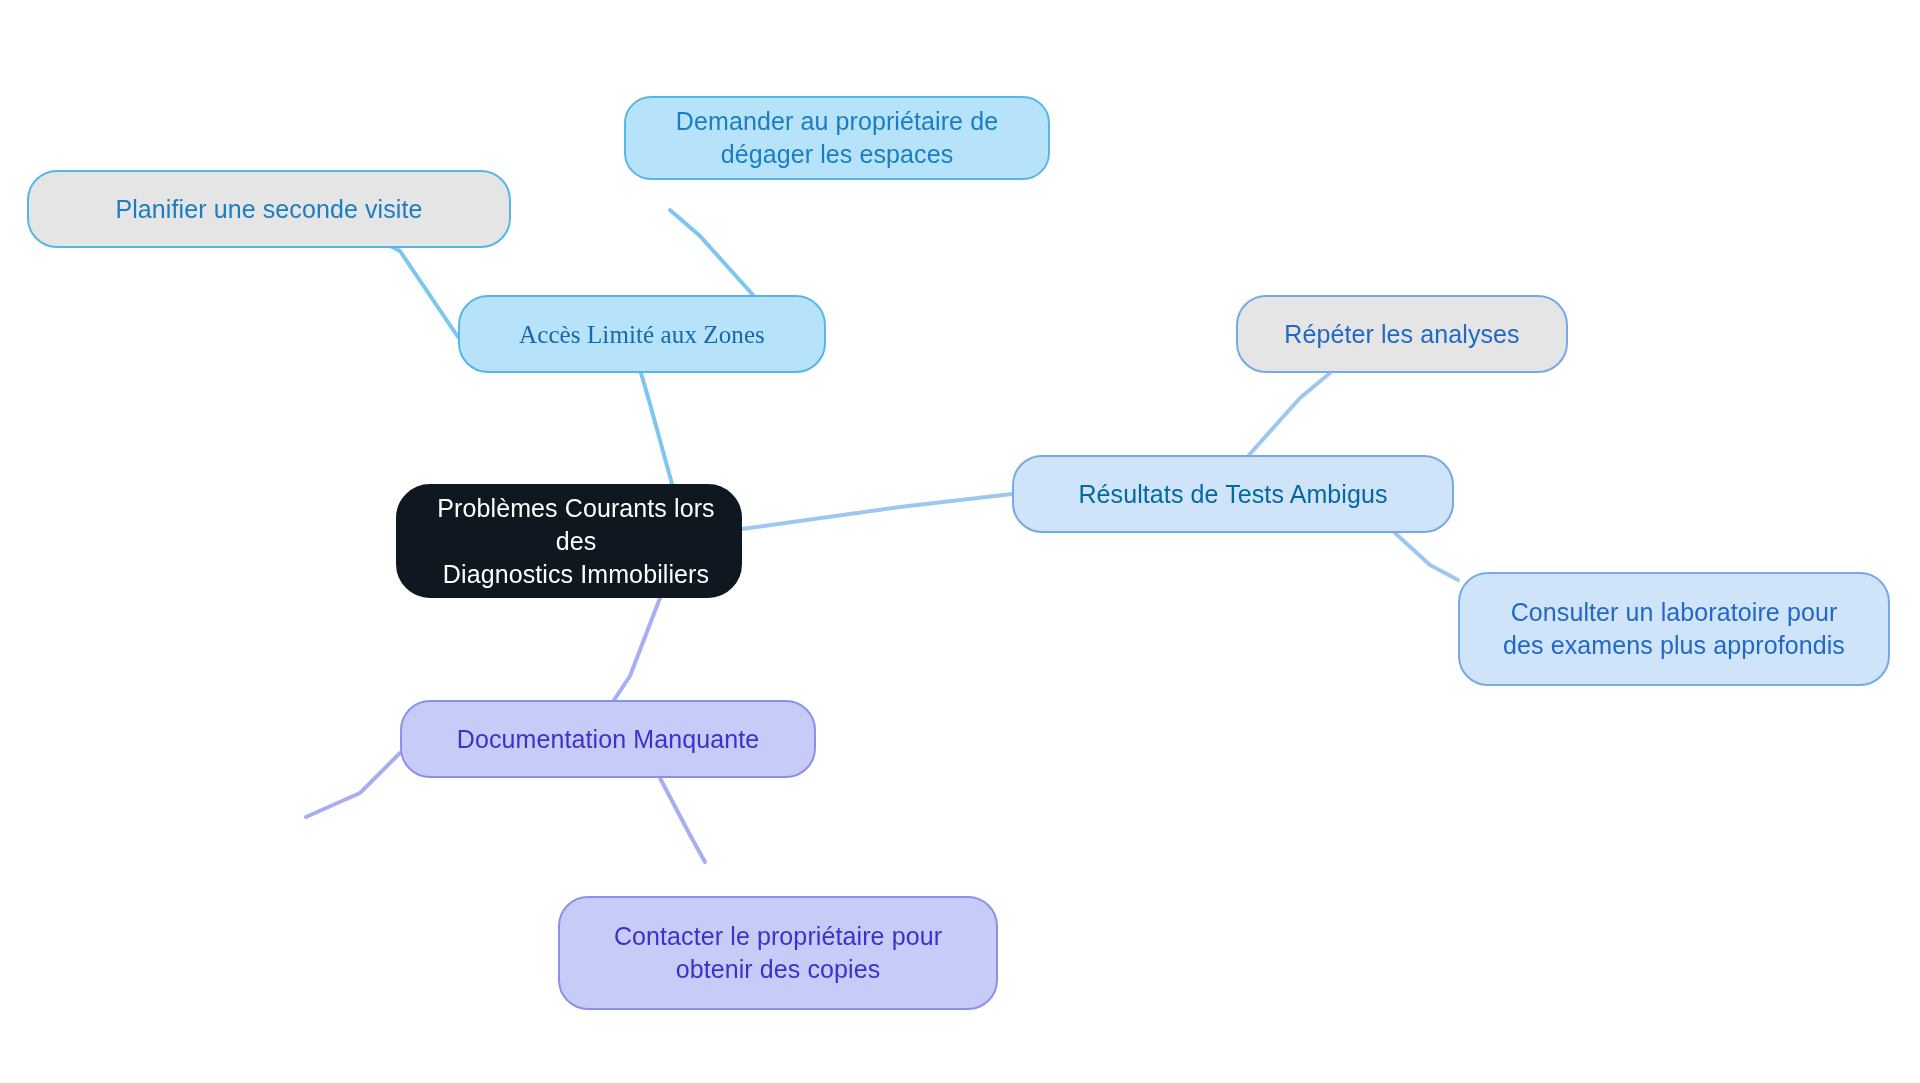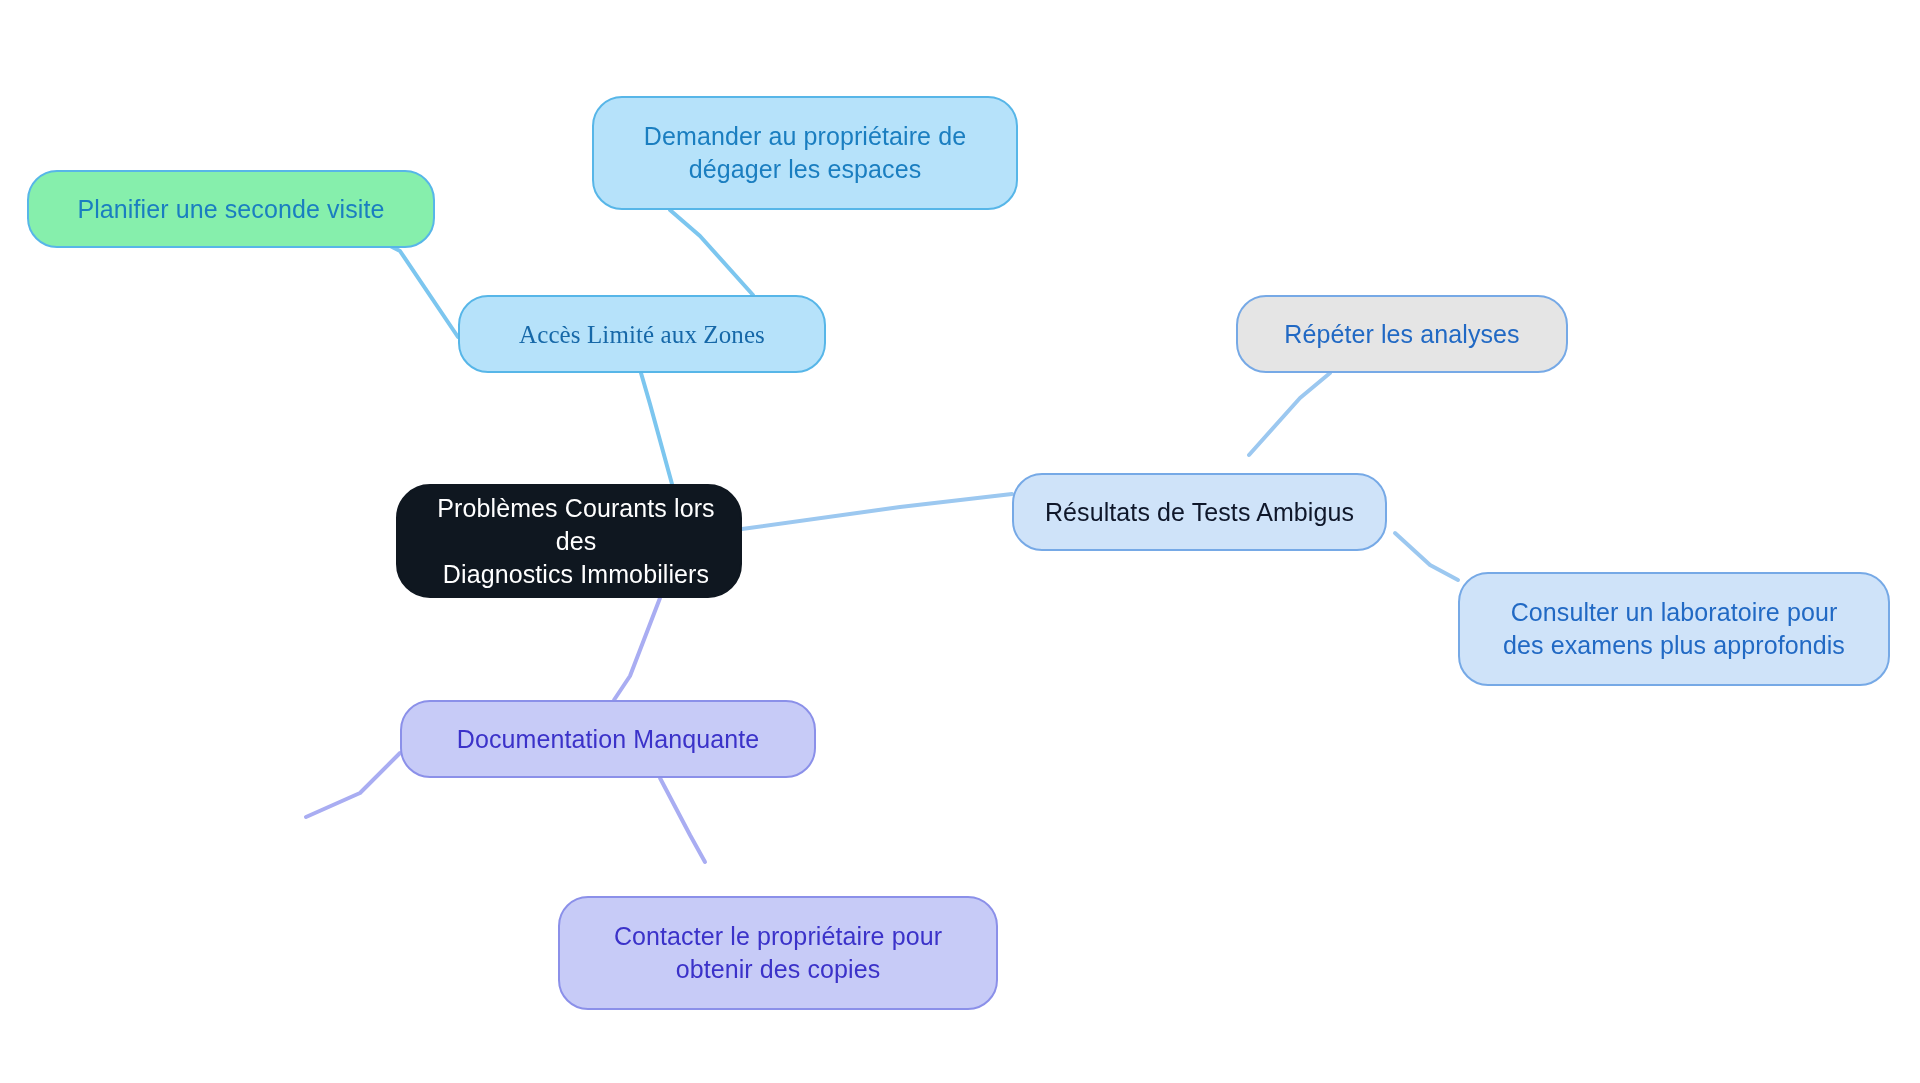--- a/index.html
+++ b/index.html
@@ -109,29 +109,29 @@
     </svg>
 
   <div class="node node-root" style="left: 396px; top: 484px; width: 346px; height: 114px; background: rgb(15, 23, 32); color: rgb(255, 255, 255);">
     <span class="node-label">Problèmes Courants lors des
 Diagnostics Immobiliers</span>
   </div>
 
   <div class="node node-branch1" style="left: 458px; top: 295px; width: 368px; height: 78px; background: rgb(182, 226, 250); border-color: rgb(87, 182, 232); color: rgb(22, 104, 168);">
     <span class="node-label">Accès Limité aux Zones</span>
   </div>
-  <div class="node node-leaf1" style="left: 27px; top: 170px; width: 408px; height: 78px; background: #86efac; border-color: rgb(87, 182, 232); color: rgb(26, 126, 192);">
+  <div class="node node-leaf1" style="left: 27px; top: 170px; width: 484px; height: 78px; background: #e5e5e5; border-color: rgb(87, 182, 232); color: rgb(26, 126, 192);">
     <span class="node-label">Planifier une seconde visite</span>
   </div>
-  <div class="node node-leaf1" style="left: 592px; top: 96px; width: 426px; height: 114px; background: rgb(182, 226, 250); border-color: rgb(87, 182, 232); color: rgb(26, 126, 192);">
+  <div class="node node-leaf1" style="left: 624px; top: 96px; width: 426px; height: 84px; background: rgb(182, 226, 250); border-color: rgb(87, 182, 232); color: rgb(26, 126, 192); border-radius: 27px;">
     <span class="node-label">Demander au propriétaire de
 dégager les espaces</span>
   </div>
 
-  <div class="node node-branch2" style="left: 1012px; top: 455px; width: 375px; height: 78px; background: rgb(207, 227, 249); border-color: rgb(118, 169, 230); color: #0f172a; margin-top: 18px;">
+  <div class="node node-branch2" style="left: 1012px; top: 455px; width: 442px; height: 78px; background: rgb(207, 227, 249); border-color: rgb(118, 169, 230); color: #0369a1;">
     <span class="node-label">Résultats de Tests Ambigus</span>
   </div>
   <div class="node node-leaf2" style="left: 1236px; top: 295px; width: 332px; height: 78px; background: #e5e5e5; border-color: rgb(118, 169, 230); color: rgb(33, 105, 196);">
     <span class="node-label">Répéter les analyses</span>
   </div>
   <div class="node node-branch3" style="left: 400px; top: 700px; width: 416px; height: 78px; background: rgb(199, 203, 247); border-color: rgb(139, 144, 233); color: rgb(59, 50, 201);">
     <span class="node-label">Documentation Manquante</span>
   </div>
 
   <div class="node node-leaf2" style="left: 1458px; top: 572px; width: 432px; height: 114px; background: rgb(207, 227, 249); border-color: rgb(118, 169, 230); color: rgb(33, 105, 196);">

